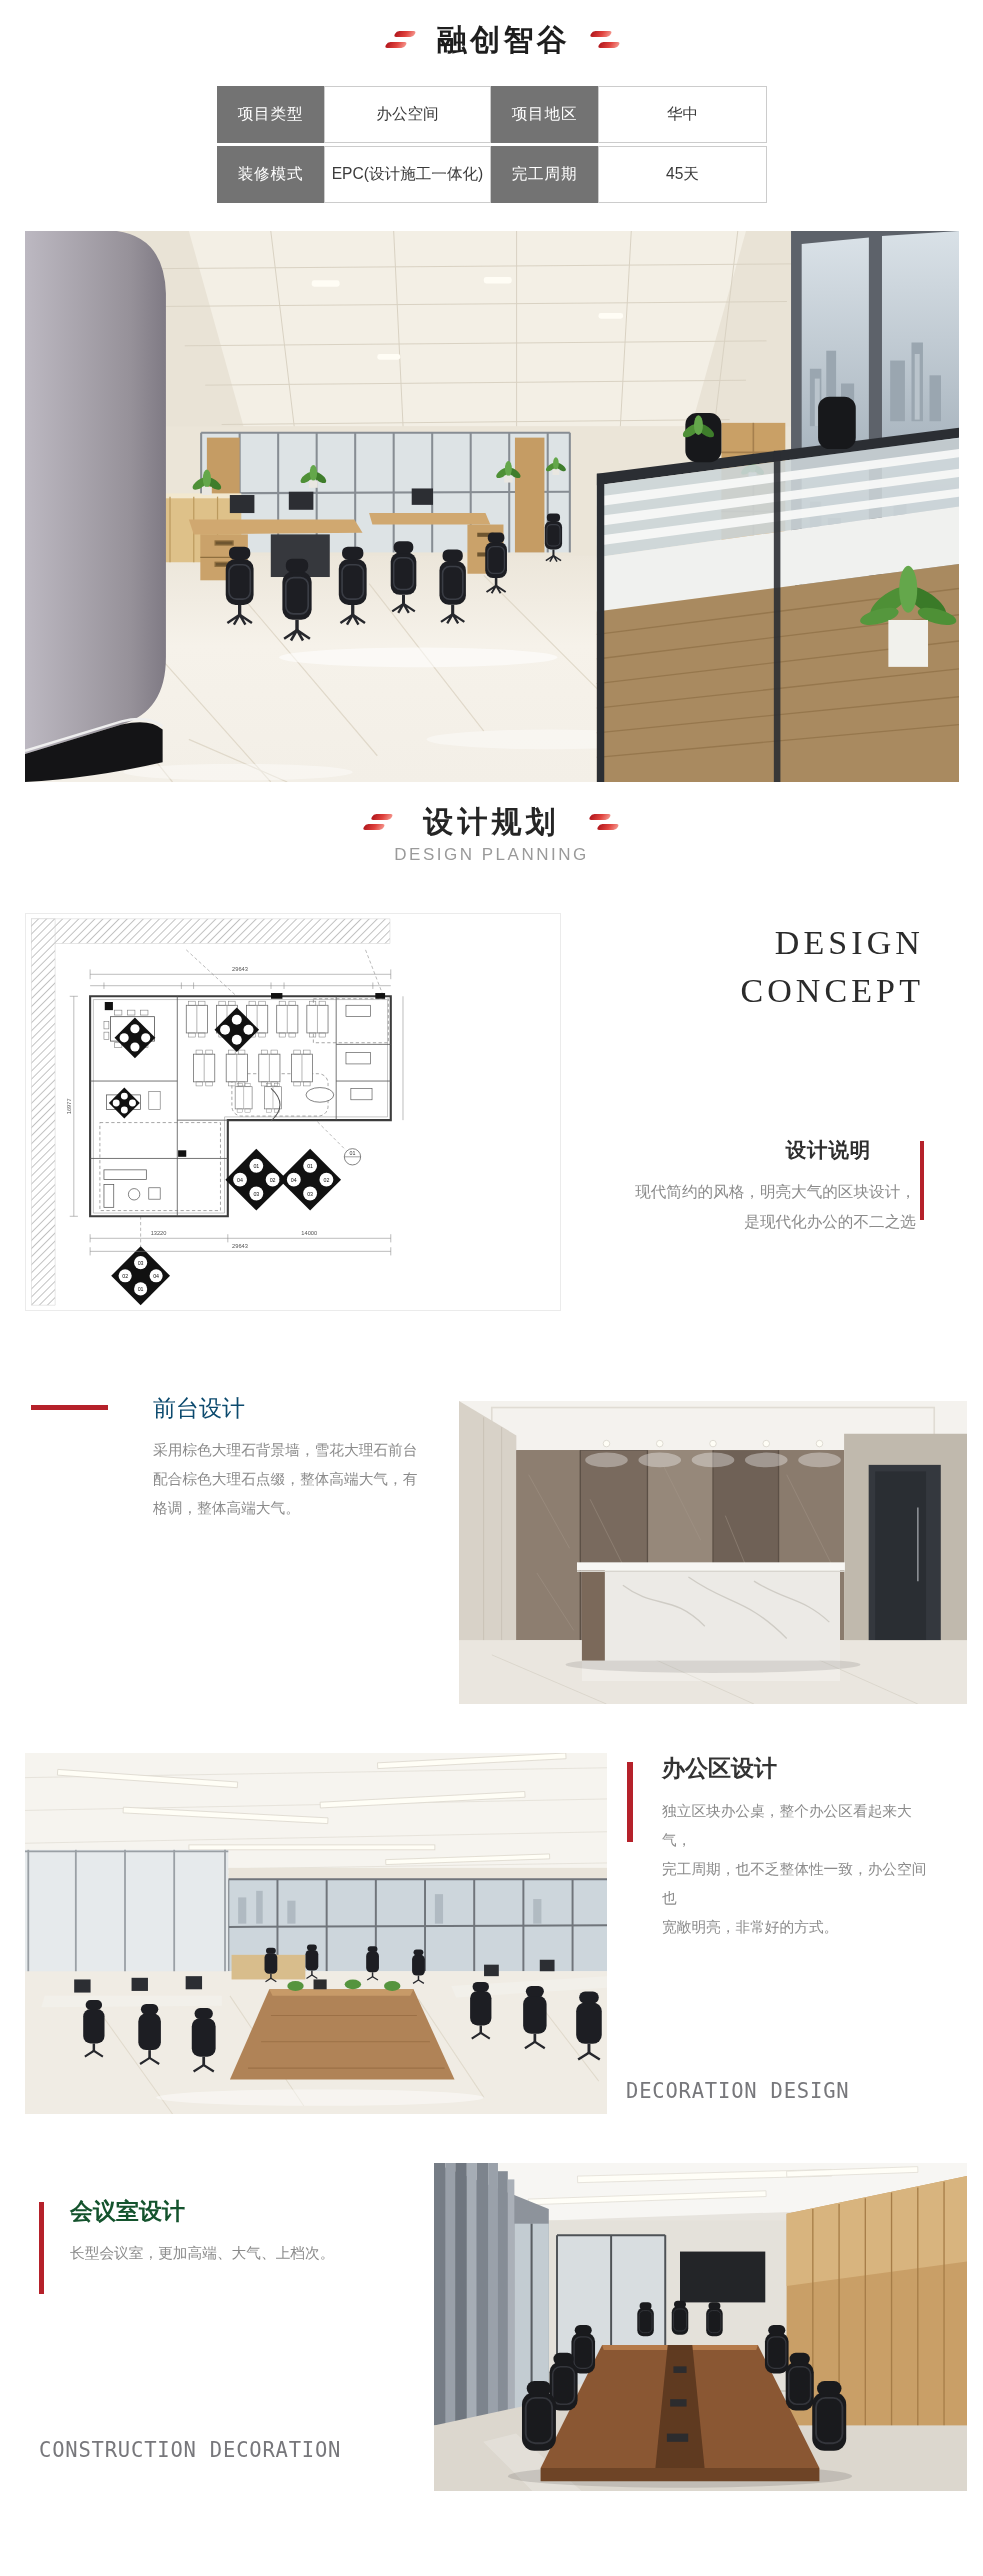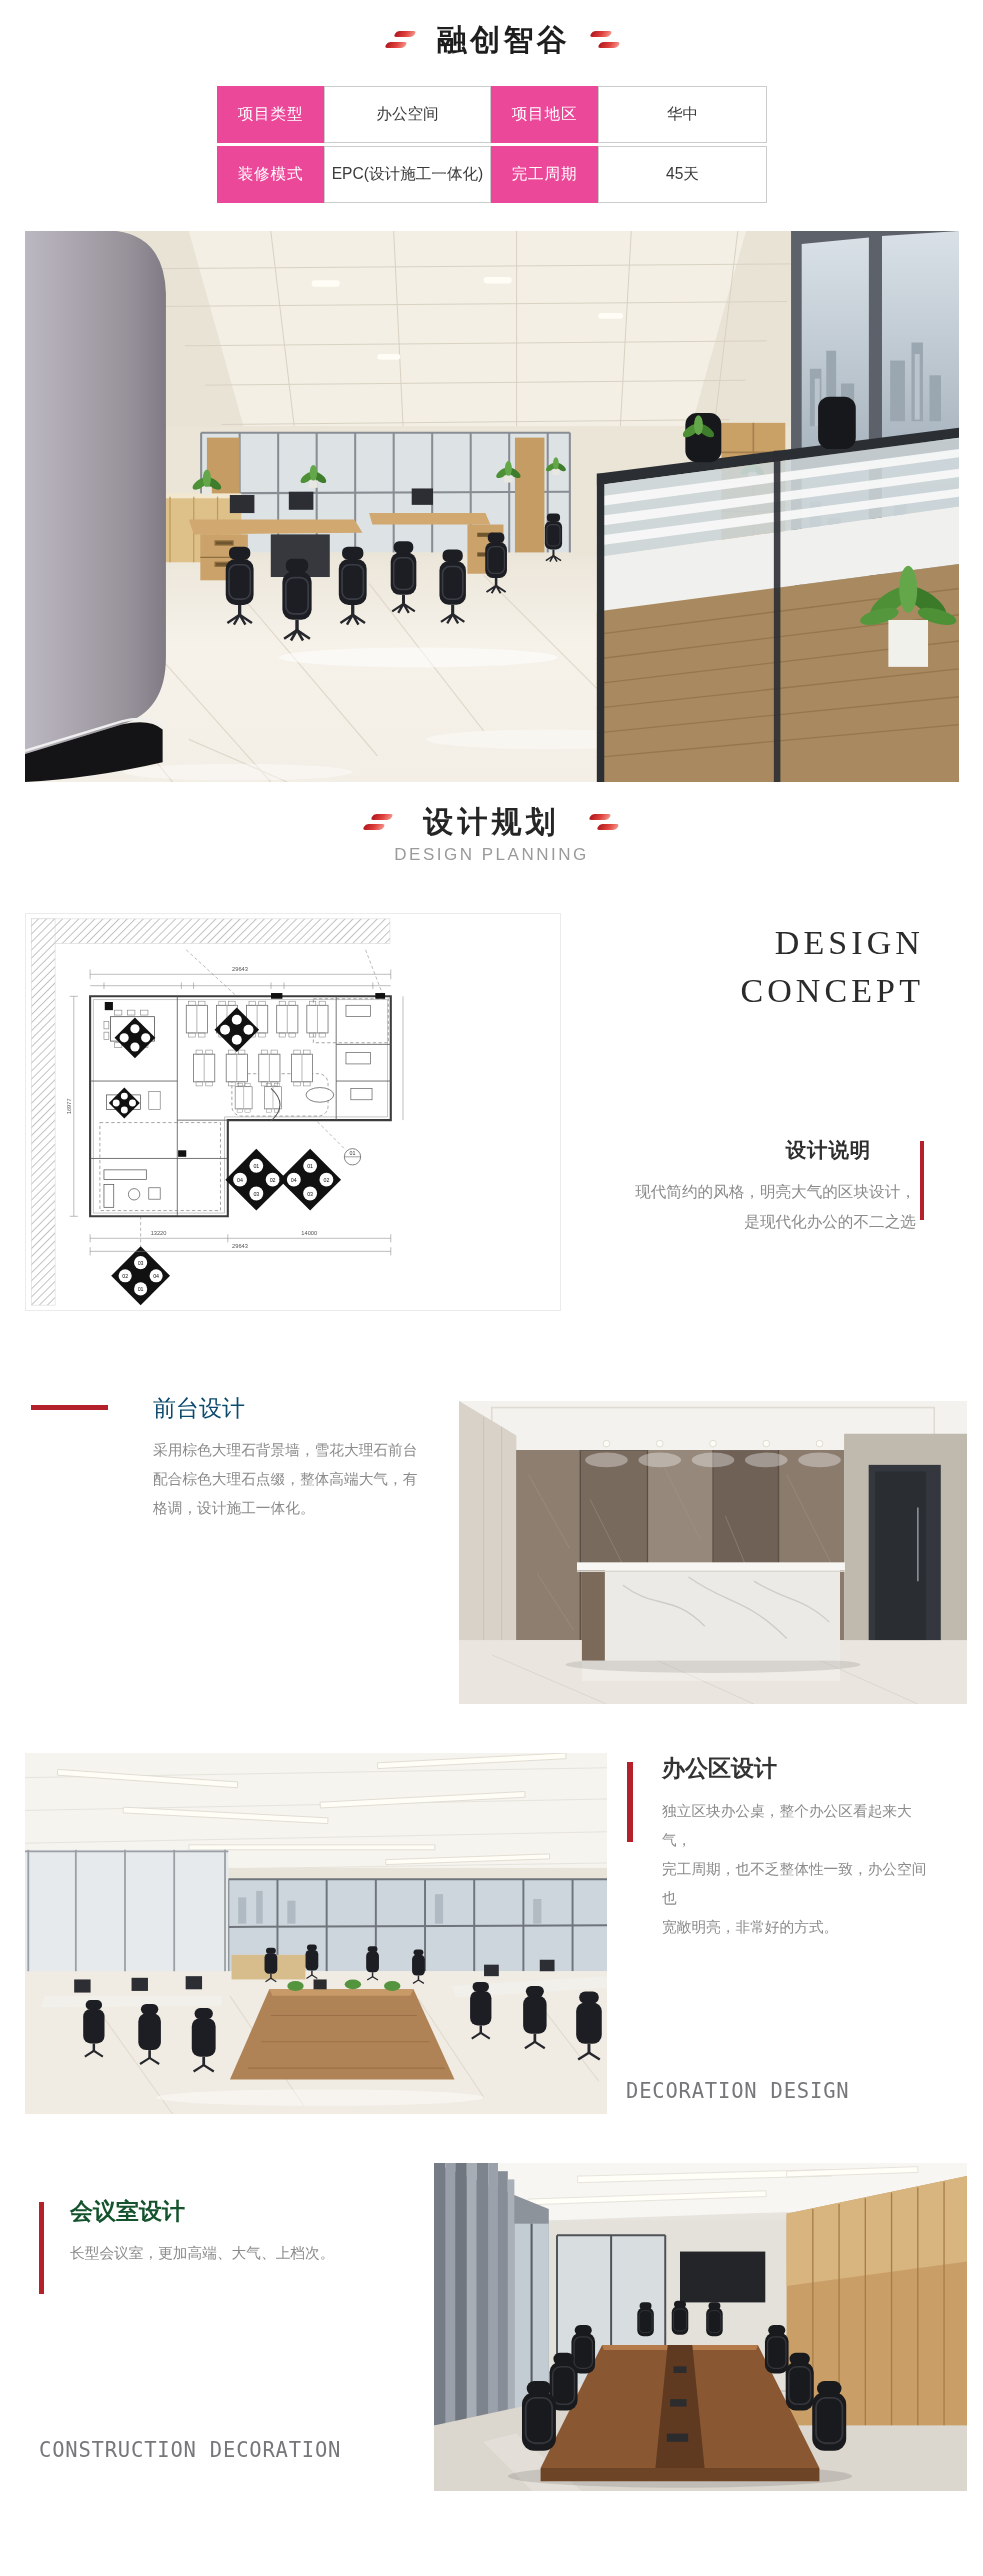--- a/index.html
+++ b/index.html
@@ -14,21 +14,21 @@
   .dash-deco i{display:block;width:19.7px;height:5.7px;border-radius:3.3px;
     background:linear-gradient(90deg,#b1161c 0%,#e0433e 55%,rgba(242,130,120,.85) 100%);
     transform:skewX(-28deg);}
   .dash-deco.dleft i:first-child{margin-left:8.2px;}
   .dash-deco.dright i:last-child{margin-left:8.2px;}
 
   
   .info-table{position:absolute;left:217px;top:86px;display:grid;
               grid-template-columns:107px 167px 107px 169px;grid-auto-rows:57px;row-gap:2.5px;}
   .info-table .cell{display:flex;align-items:center;justify-content:center;font-size:15.6px;box-sizing:border-box;}
-  .info-table .lab{background:#ec4899;color:#ffffff;letter-spacing:0.8px;}
+  .info-table .lab{background:#737373;color:#ffffff;letter-spacing:0.8px;}
   .info-table .val{background:#fff;color:#3a3a3a;border:0.8px solid #cccccc;}
 
   
   .photo{position:absolute;overflow:hidden;}
   .photo svg{display:block;width:100%;height:100%;}
   .main-photo{left:24.6px;top:231px;width:934px;height:551px;}
   .rec-photo{left:459px;top:1401px;width:508px;height:303px;}
   .office-photo{left:24.6px;top:1753px;width:582px;height:361px;}
   .meet-photo{left:434px;top:2163px;width:533px;height:328px;}
 
@@ -483,21 +483,21 @@
       <div>现代简约的风格，明亮大气的区块设计，</div>
       <div>是现代化办公的不二之选</div>
     </div>
   </div>
 
   <div class="accent-hline"></div>
   <div class="rec-title">前台设计</div>
   <div class="rec-text">
     <div>采用棕色大理石背景墙，雪花大理石前台</div>
     <div>配合棕色大理石点缀，整体高端大气，有</div>
-    <div>格调，设计施工一体化。</div>
+    <div>格调，整体高端大气。</div>
   </div>
   <div class="photo rec-photo">
     <svg viewBox="0 0 620 370" preserveAspectRatio="none">
       <rect width="620" height="370" fill="#f5f3ef"></rect>
 
       <rect width="620" height="80" fill="#f4f2ee"></rect>
       <rect x="40" y="8" width="540" height="56" fill="none" stroke="#e0dcd4" stroke-width="2"></rect>
       <g fill="#fffef6" stroke="#d8d4cb" stroke-width="1">
         <circle cx="180" cy="52" r="4"></circle>
           <circle cx="245" cy="52" r="4"></circle>

